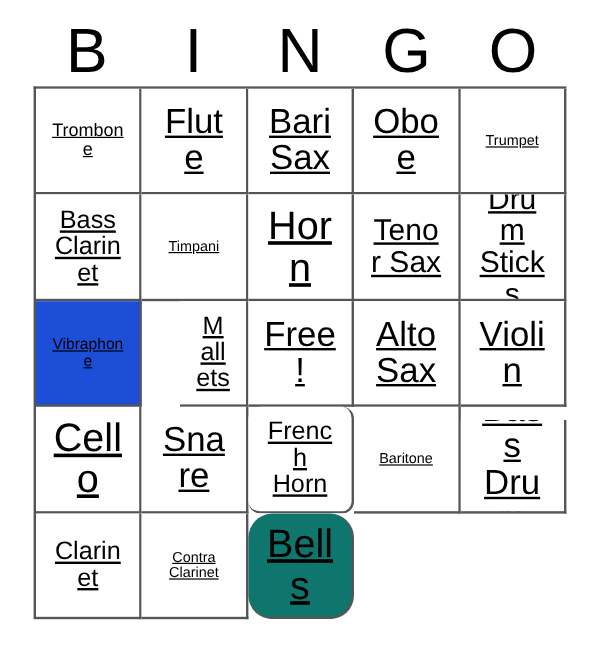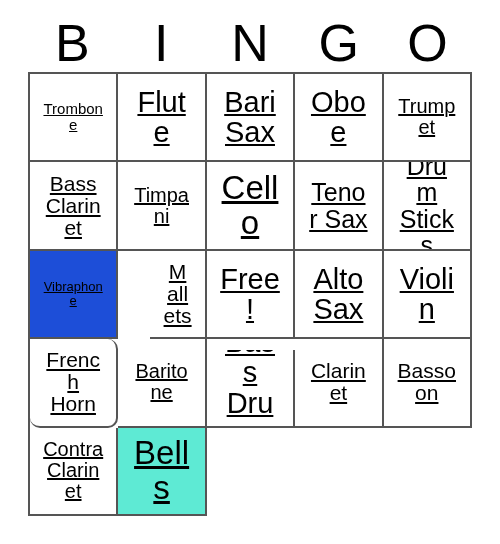--- a/index.html
+++ b/index.html
@@ -73,21 +73,21 @@
   .cell-text {
     display: block;
     width: 100%;
     line-height: 1.05;
     word-wrap: break-word;
     color: #000000;
   }
   
   .fs-xs   { font-size: 13px; }
   .fs-s    { font-size: 15px; }
-  .fs-m    { font-size: 20px; }
+  .fs-m    { font-size: 12px; }
   .fs-l    { font-size: 21px; }
   .fs-xl   { font-size: 25px; }
   .fs-xxl  { font-size: 29px; }
   .fs-xxxl { font-size: 33px; }
 </style>
 </head>
 <body style="background: rgb(255, 255, 255);">
 
 <div id="card">
 
@@ -117,21 +117,21 @@
         <span class="cell-text fs-m">Trumpet</span>
       </div>
 
     <div class="cell" style="background: rgb(255, 255, 255); border-right-color: rgb(85, 85, 85); border-bottom-color: rgb(85, 85, 85);">
         <span class="cell-text fs-l">Bass Clarinet</span>
       </div>
     <div class="cell" style="background: rgb(255, 255, 255); border-right-color: rgb(85, 85, 85); border-bottom-color: rgb(85, 85, 85);">
         <span class="cell-text fs-m">Timpani</span>
       </div>
     <div class="cell" style="background: rgb(255, 255, 255); border-right-color: rgb(85, 85, 85); border-bottom-color: rgb(85, 85, 85);">
-        <span class="cell-text fs-xxxl">Cello</span>
+        <span class="cell-text fs-xxxl">Horn</span>
       </div>
     <div class="cell" style="background: rgb(255, 255, 255); border-right-color: rgb(85, 85, 85); border-bottom-color: rgb(85, 85, 85);">
         <span class="cell-text fs-xl">Tenor Sax</span>
       </div>
     <div class="cell" style="background: rgb(255, 255, 255); border-right-color: rgb(85, 85, 85); border-bottom-color: rgb(85, 85, 85);">
         <span class="cell-text fs-xl">Drum Sticks</span>
       </div>
 
     <div class="cell" style="background: #1d4ed8; border-right-color: rgb(85, 85, 85); border-bottom-color: rgb(85, 85, 85);">
         <span class="cell-text fs-xs">Vibraphone</span>
@@ -142,37 +142,40 @@
     <div class="cell" style="background: rgb(255, 255, 255); border-right-color: rgb(85, 85, 85); border-bottom-color: rgb(85, 85, 85);">
         <span class="cell-text fs-xxl">Free!</span>
       </div>
     <div class="cell" style="background: rgb(255, 255, 255); border-right-color: rgb(85, 85, 85); border-bottom-color: rgb(85, 85, 85);">
         <span class="cell-text fs-xxl">Alto Sax</span>
       </div>
     <div class="cell" style="background: rgb(255, 255, 255); border-right-color: rgb(85, 85, 85); border-bottom-color: rgb(85, 85, 85);">
         <span class="cell-text fs-xxl">Violin</span>
       </div>
 
+    <div class="cell" style="background: rgb(255, 255, 255); border-right-color: rgb(85, 85, 85); border-bottom-color: rgb(85, 85, 85);">
+        <span class="cell-text fs-xxxl">Cello</span>
+      </div>
+    <div class="cell" style="background: rgb(255, 255, 255); border-right-color: rgb(85, 85, 85); border-bottom-color: rgb(85, 85, 85);">
+        <span class="cell-text fs-xxl">Snare</span>
+      </div>
     <div class="cell" style="background: rgb(255, 255, 255); border-right-color: rgb(85, 85, 85); border-bottom-color: rgb(85, 85, 85); border-radius: 10px;">
         <span class="cell-text fs-l">French Horn</span>
       </div>
     <div class="cell" style="background: rgb(255, 255, 255); border-right-color: rgb(85, 85, 85); border-bottom-color: rgb(85, 85, 85);">
         <span class="cell-text fs-m">Baritone</span>
       </div>
     <div class="cell" style="background: rgb(255, 255, 255); border-right-color: rgb(85, 85, 85); border-bottom-color: rgb(85, 85, 85); margin-top: 11px;">
         <span class="cell-text fs-xxl">Bass Drum</span>
       </div>
 
     <div class="cell" style="background: rgb(255, 255, 255); border-right-color: rgb(85, 85, 85); border-bottom-color: rgb(85, 85, 85);">
         <span class="cell-text fs-l">Clarinet</span>
       </div>
     <div class="cell" style="background: rgb(255, 255, 255); border-right-color: rgb(85, 85, 85); border-bottom-color: rgb(85, 85, 85);">
-        <span class="cell-text fs-l">Bassoon</span>
-      </div>
-    <div class="cell" style="background: rgb(255, 255, 255); border-right-color: rgb(85, 85, 85); border-bottom-color: rgb(85, 85, 85);">
         <span class="cell-text fs-m">Contra Clarinet</span>
       </div>
-    <div class="cell" style="background: #5eead4; border-right-color: rgb(85, 85, 85); border-bottom-color: rgb(85, 85, 85);">
+    <div class="cell" style="background: #0f766e; border-right-color: rgb(85, 85, 85); border-bottom-color: rgb(85, 85, 85); border-radius: 20px;">
         <span class="cell-text fs-xxxl">Bells</span>
       </div>
   </div>
 
 </div>
 
 </body></html>

